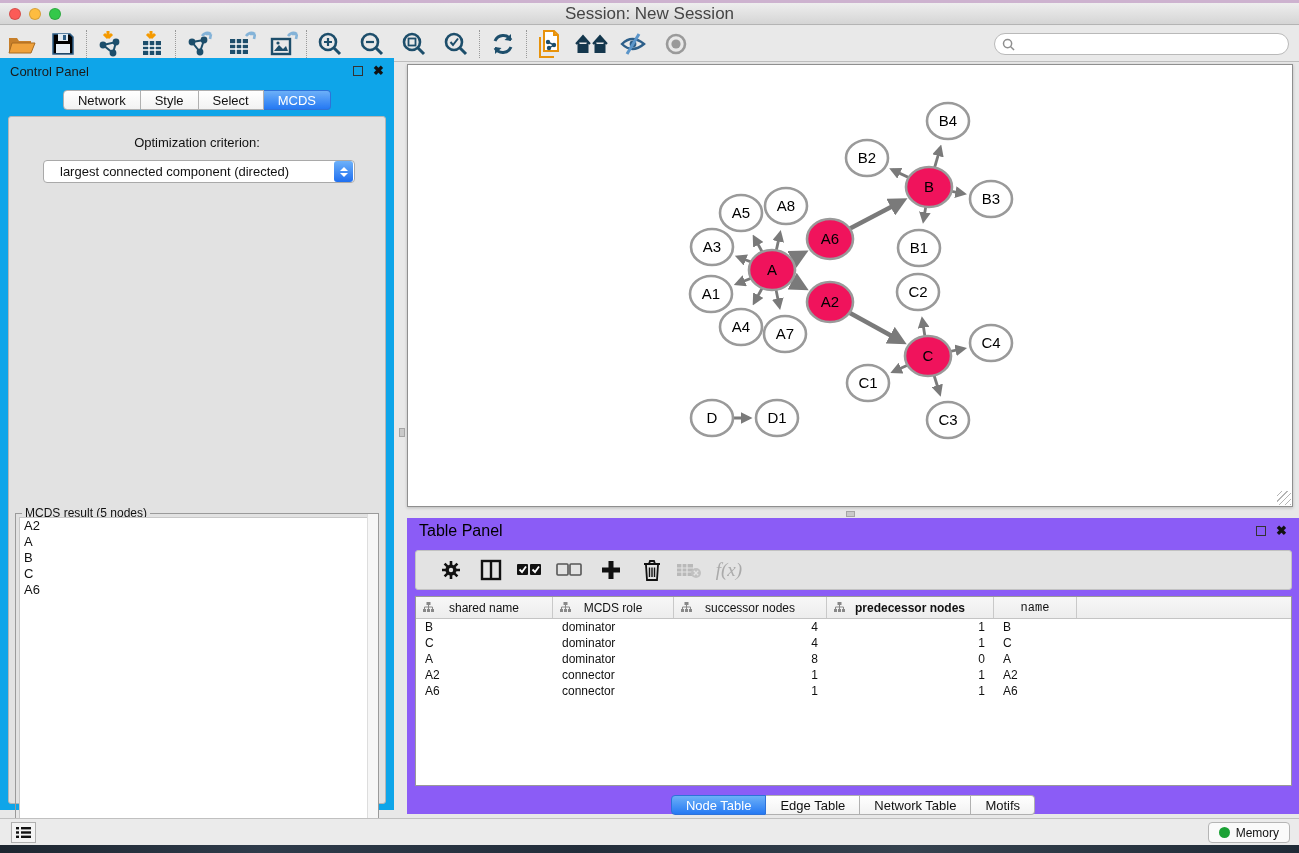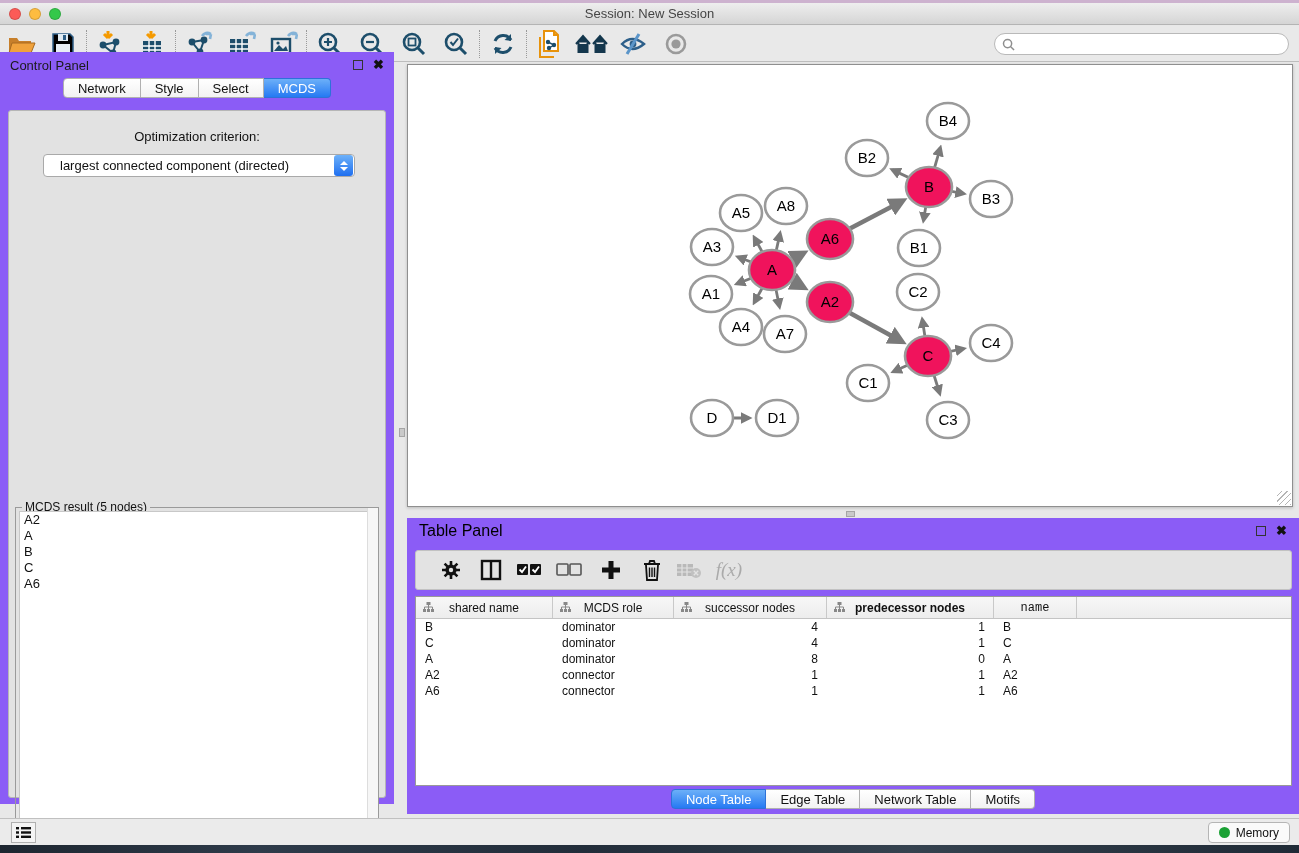--- a/index.html
+++ b/index.html
@@ -9,40 +9,40 @@
   
   .desktop-top { position:absolute; left:0; top:0; width:1299px; height:3px; background:#cdb2cf; }
 
   
   .titlebar { position:absolute; left:0; top:3px; width:1299px; height:22px;
     background:linear-gradient(#eeeeee,#d5d5d5); border-bottom:1px solid #b4b4b4;
     display:flex; align-items:center; }
   .lights { display:flex; gap:8px; margin-left:9px; }
   .light { width:12px; height:12px; border-radius:50%; border:1px solid rgba(0,0,0,.15); }
   .light.red{background:#fc5b57;} .light.yellow{background:#fdbc40;} .light.green{background:#34c84a;}
-  .titlebar .wtitle { position:absolute; left:0; right:0; text-align:center; font-size:13px; color:#454545; }
+  .titlebar .wtitle { position:absolute; left:0; right:0; text-align:center; font-size:17px; color:#454545; }
 
   
   .toolbar { position:absolute; left:0; top:26px; width:1299px; height:36px; background:#e9e9e9;
     border-bottom:1px solid #bdbdbd; display:flex; align-items:center; }
   .tbtn { width:42px; height:32px; display:flex; align-items:center; justify-content:center; }
   .tsep { width:1px; height:28px; border-left:1px dotted #9a9a9a; margin:0 2px; }
   .search-wrap { position:absolute; right:10px; top:7px; width:295px; height:22px; background:#fff;
     border:1px solid #b9b9b9; border-radius:11px; display:flex; align-items:center; padding-left:7px; }
   .search-wrap input { border:none; outline:none; flex:1; font-size:12px; background:transparent; margin-left:4px; }
 
   
-  .control-panel { position:absolute; left:0; top:52px; width:394px; height:752px; background:#8b5cf6; }
+  .control-panel { position:absolute; left:0; top:58px; width:394px; height:752px; background:#0ea5e9; }
   .panel-titlebar { height:26px; display:flex; align-items:center; padding:0 10px; }
   .panel-titlebar .ptitle { font-size:13px; color:#1a1a1a; }
   .panel-wctl { margin-left:auto; display:flex; gap:10px; align-items:center; }
   .float-box { width:10px; height:10px; border:1.5px solid #333; }
   .close-x { font-size:13px; font-weight:bold; color:#111; line-height:10px; }
 
-  .seg-tabs { display:flex; justify-content:center; }
+  .seg-tabs { display:flex; justify-content:center; margin-top:6px; }
   .seg { height:20px; padding:0 14px; background:linear-gradient(#ffffff,#f2f2f2); border:1px solid #b0b0b0;
     border-left:none; font-size:13px; color:#111; display:flex; align-items:center; }
   .seg:first-child { border-left:1px solid #b0b0b0; border-radius:4px 0 0 4px; }
   .seg:last-child { border-radius:0 4px 4px 0; }
   .seg.active { background:linear-gradient(#6cb0f8,#2579f3); color:#fff; border-color:#2e72d8; }
 
   .cp-content { position:absolute; left:8px; top:58px; width:378px; height:688px;
     background:#e2e2e2; border:1px solid #b6b6b6; border-radius:3px; }
   .opt-label { text-align:center; margin-top:18px; font-size:13px; color:#111; }
   .dropdown { position:absolute; left:34px; top:43px; width:312px; height:23px; background:#fff;

